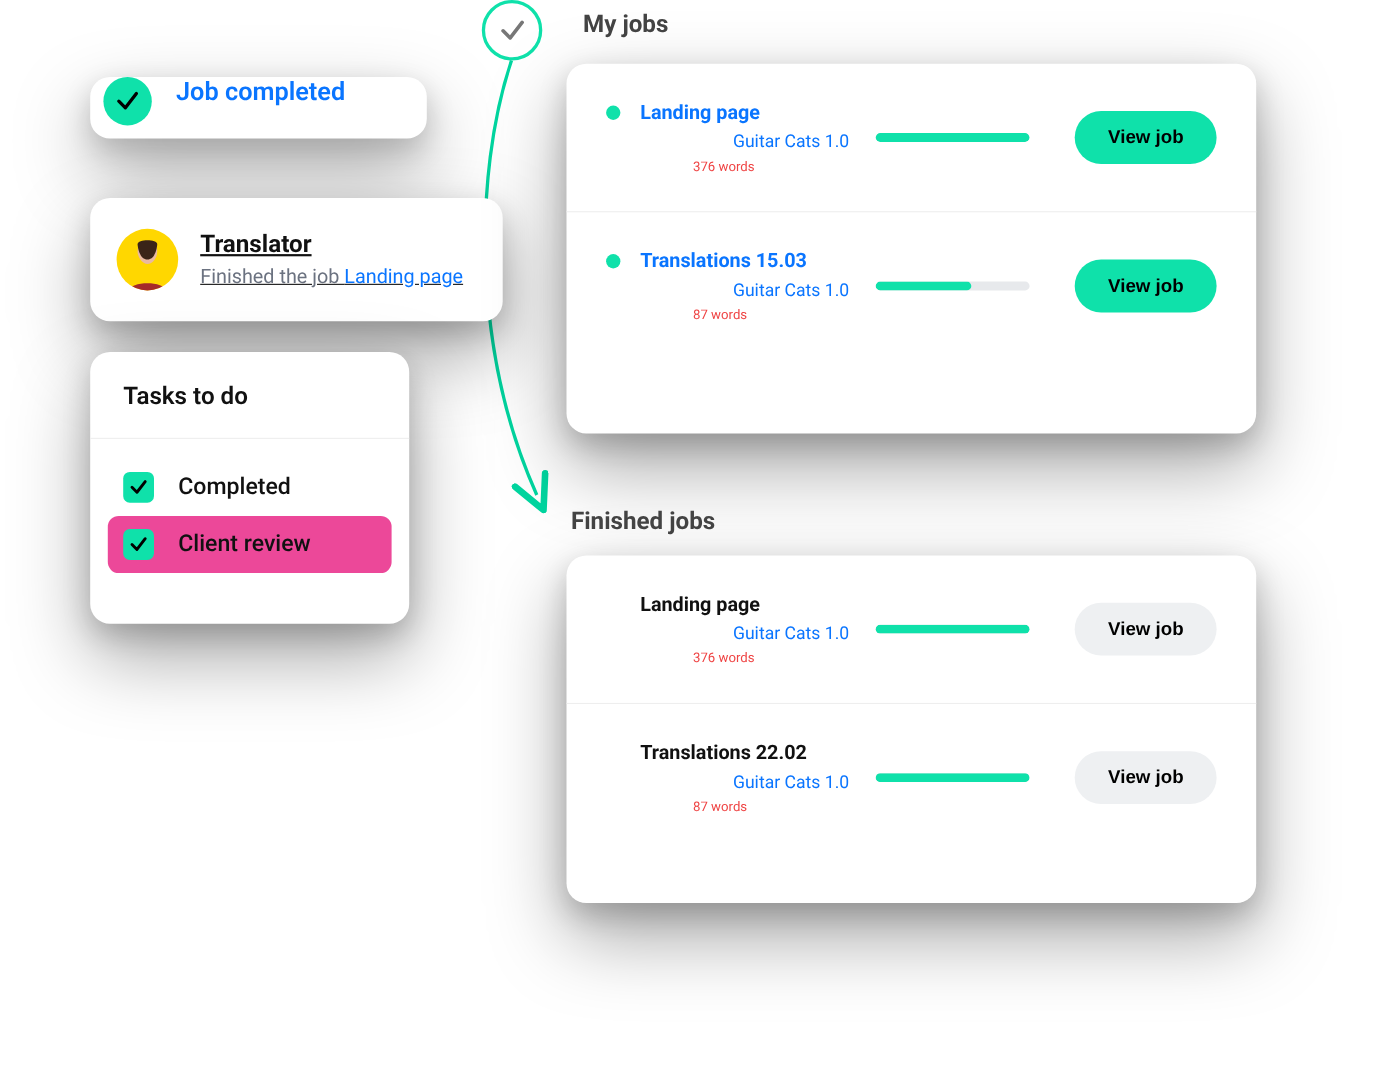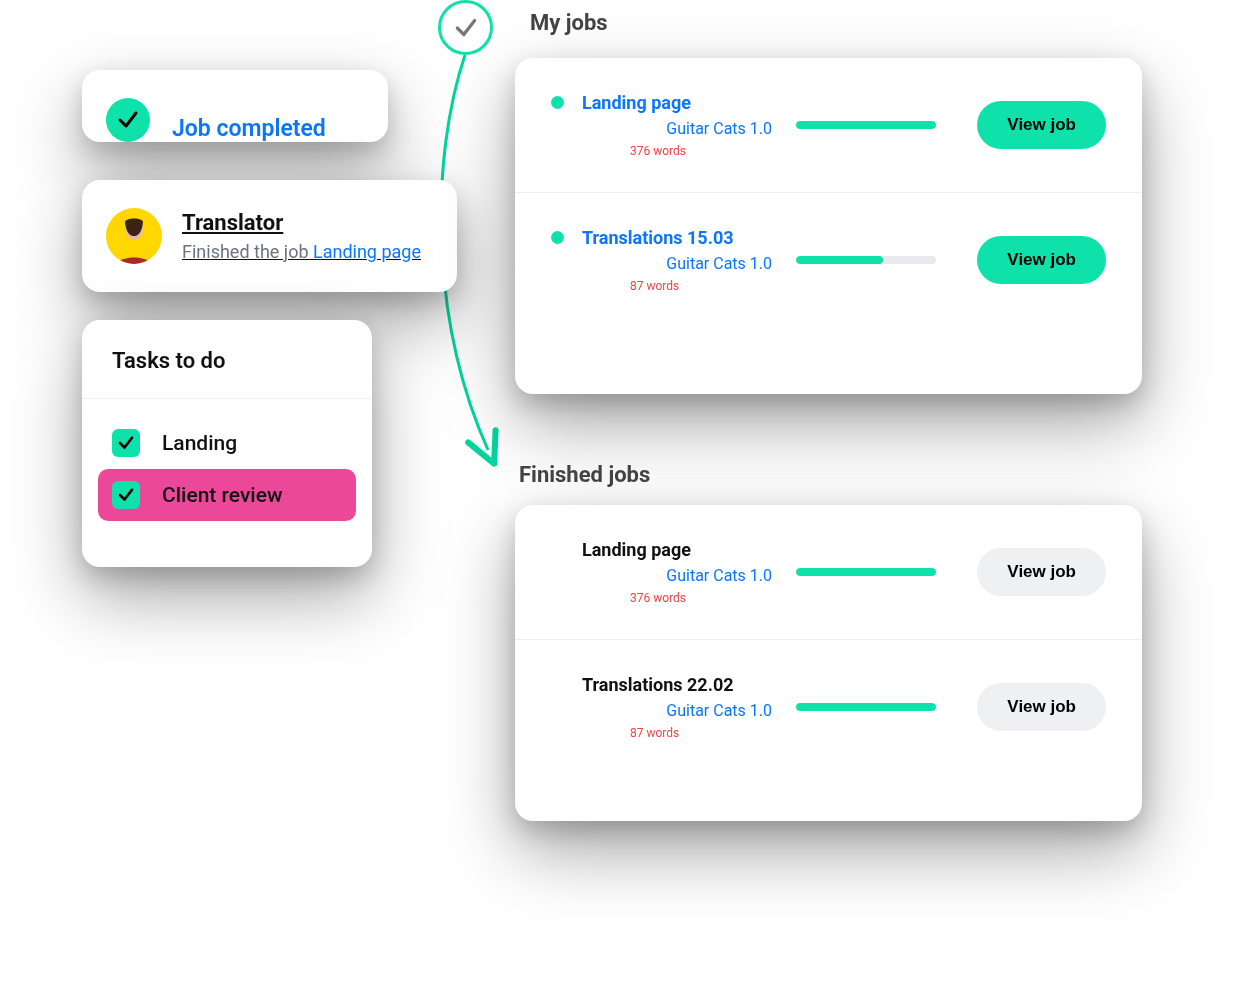--- a/index.html
+++ b/index.html
@@ -24,23 +24,23 @@
   .card{
     background:#fff;
     border-radius:var(--card-radius);
     box-shadow:var(--shadow);
     position:absolute;
   }
 
   
   #job-completed-card{
     left:82px; top:70px;
-    width:306px; height:72px;
-    display:flex;align-items:flex-end;
-    padding:0 24px;
+    width:306px; height:56px;
+    display:flex;align-items:flex-start;
+    padding:0 12px;
     box-sizing:border-box;
   }
   .check-circle{
     width:44px;height:44px;border-radius:50%;
     background:var(--accent-soft);
     display:flex;align-items:center;justify-content:center;
     margin-right:22px;
     flex-shrink:0;
   }
   .check-circle svg{width:24px;height:24px;}
@@ -211,21 +211,21 @@
 
 <div id="tasks-card" class="card">
   <div class="tasks-header">Tasks to do</div>
   <div class="task-list" id="task-list">
       <div class="task-item">
         <span class="cb">
           <svg viewBox="0 0 24 24">
             <path d="M4 12 L10 18 L20 5" fill="none" stroke="#000" stroke-width="3.5" stroke-linecap="round" stroke-linejoin="round"></path>
           </svg>
         </span>
-        <span>Landing</span>
+        <span>Completed</span>
       </div>
       <div class="task-item highlight">
         <span class="cb">
           <svg viewBox="0 0 24 24">
             <path d="M4 12 L10 18 L20 5" fill="none" stroke="#000" stroke-width="3.5" stroke-linecap="round" stroke-linejoin="round"></path>
           </svg>
         </span>
         <span>Client review</span>
       </div>
     </div>

